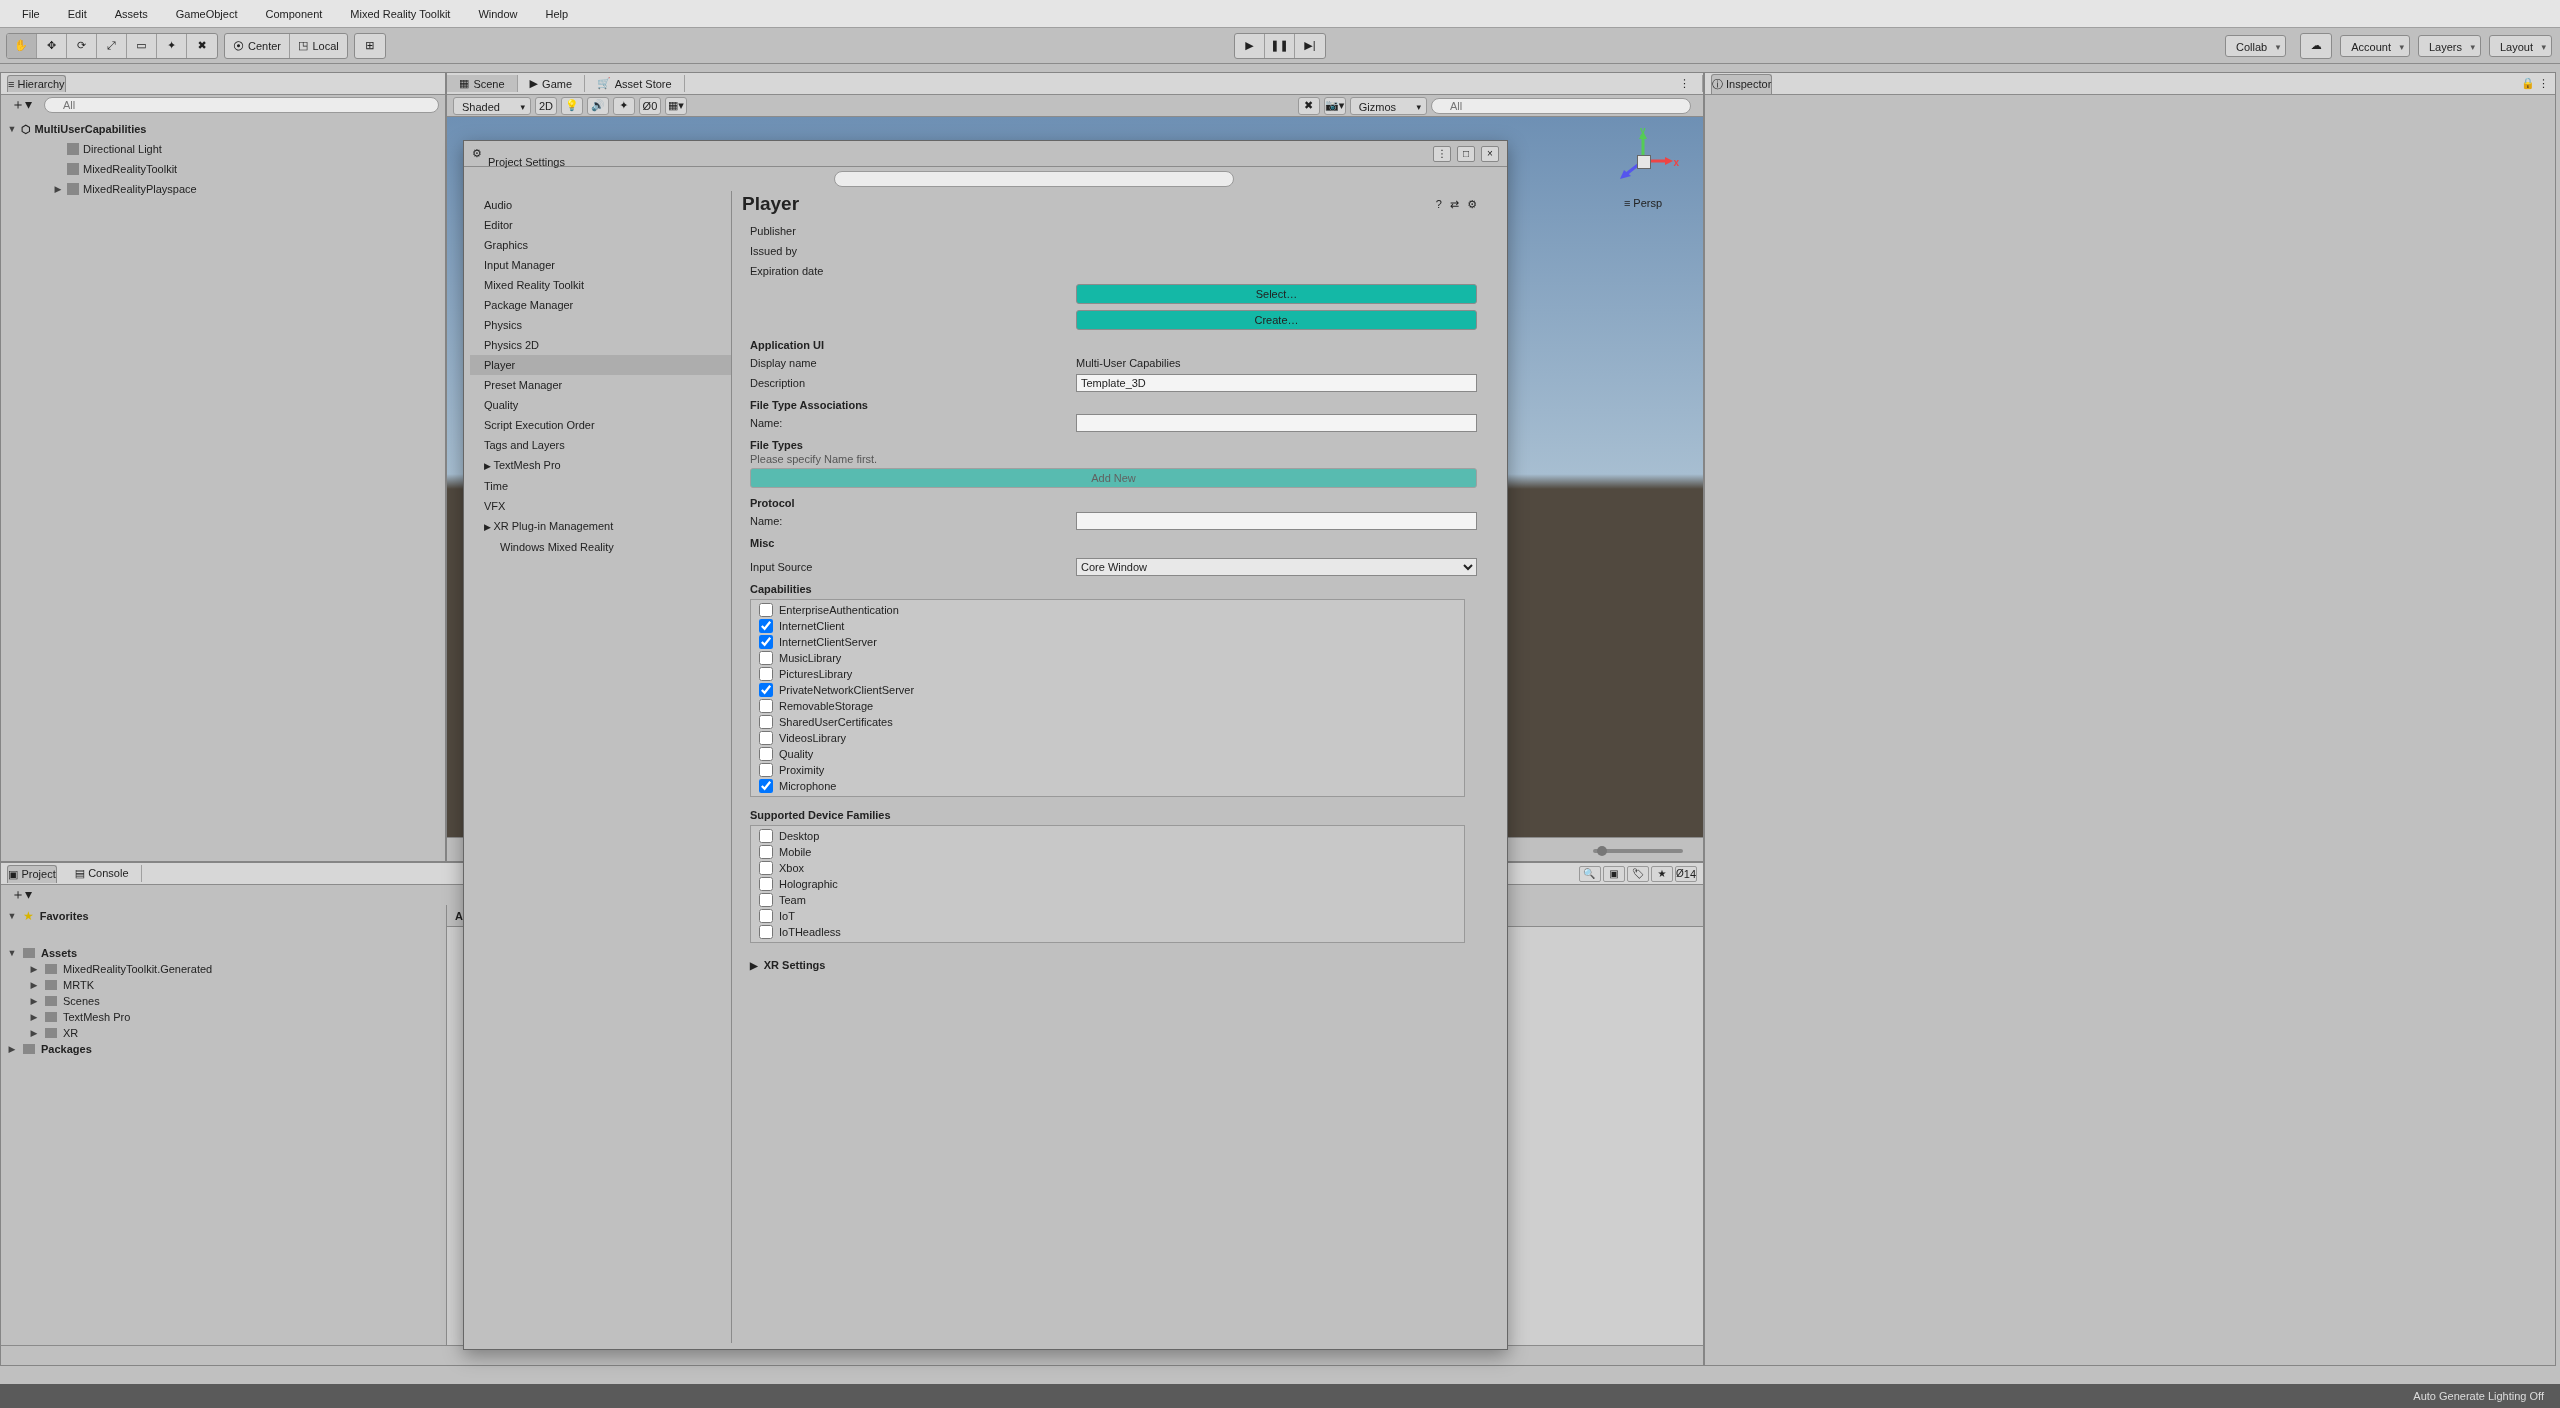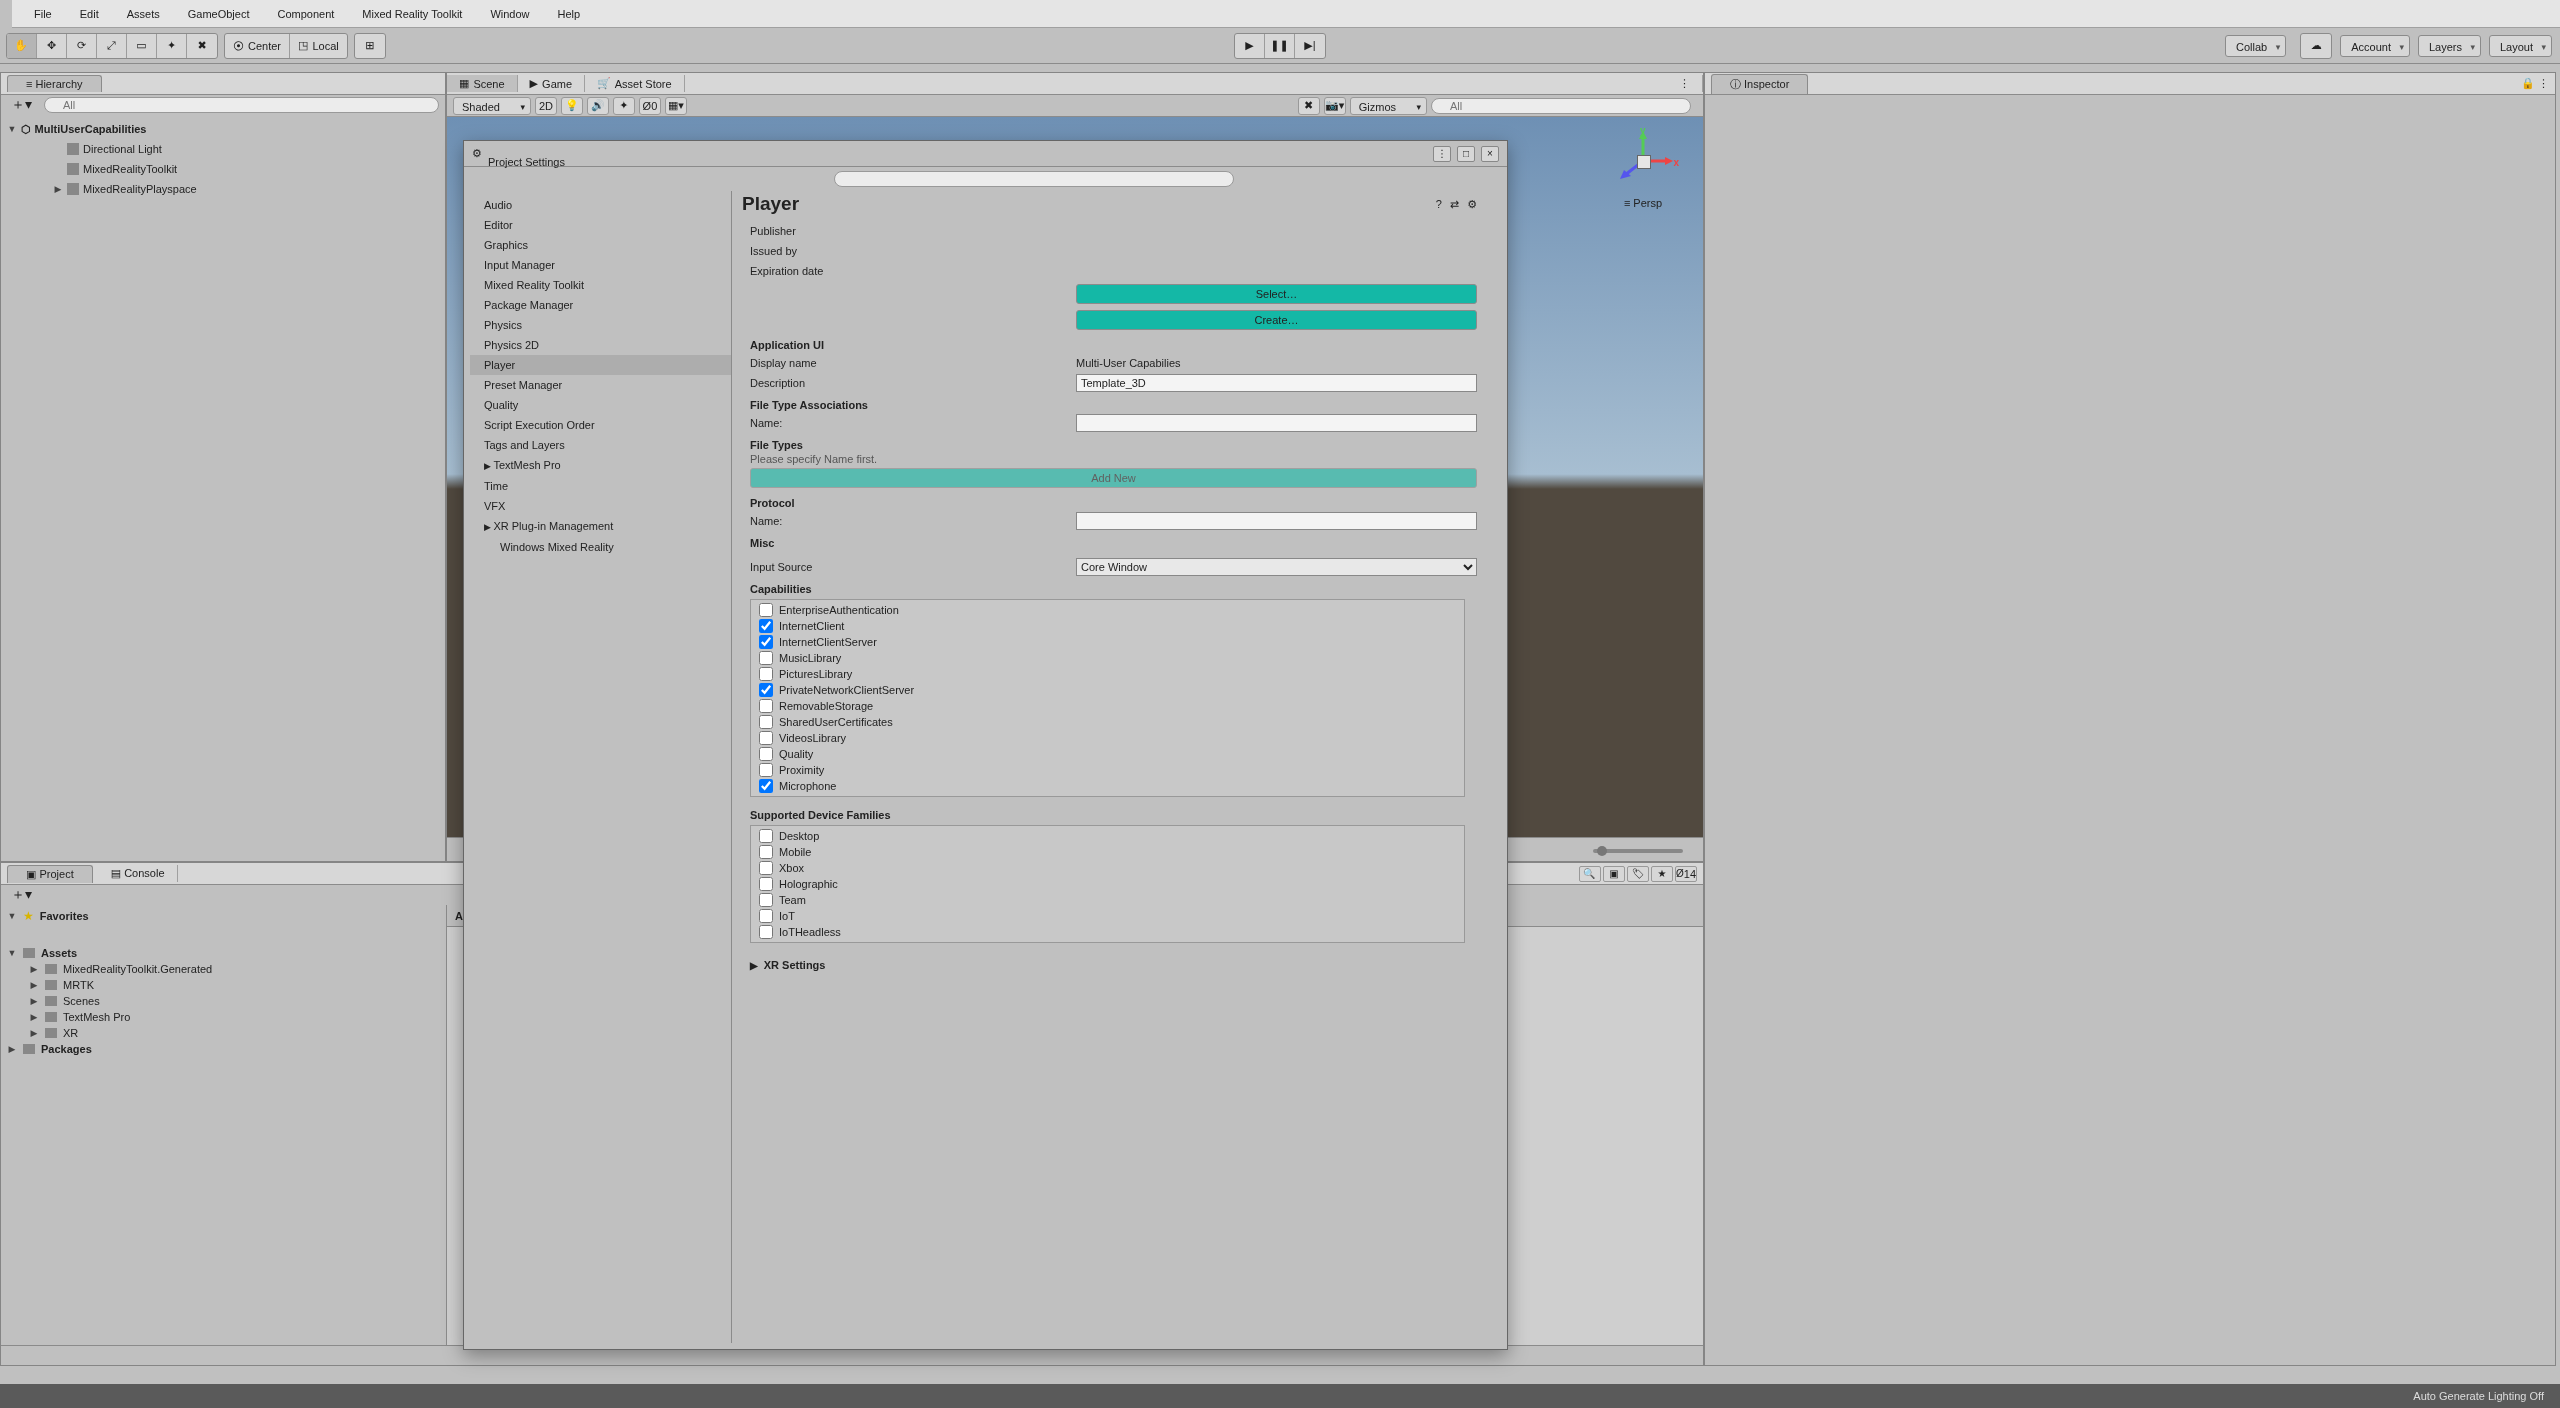--- a/index.html
+++ b/index.html
@@ -1,19 +1,19 @@
 <!DOCTYPE html>
 <html><head>
 <meta charset="utf-8">
 <style>
 * { margin: 0; padding: 0; box-sizing: border-box; font-family: Arial, Helvetica, sans-serif; font-size: 11px; color: #222; }
 body { background: #c0c0c0; width: 2560px; height: 1408px; overflow: hidden; position: relative; }
 
 
-.menubar { position: absolute; left: 12px; top: 0; right: 0; height: 28px; background: #e5e5e5; display: flex; align-items: center; padding-left: 8px; border-bottom: 1px solid #a0a0a0; }
+.menubar { position: absolute; left: 0; top: 0; right: 0; height: 28px; background: #e5e5e5; display: flex; align-items: center; padding-left: 8px; border-bottom: 1px solid #a0a0a0; }
 .menubar span { padding: 0 14px; line-height: 28px; }
 
 
 .toolbar { position: absolute; left: 0; top: 28px; right: 0; height: 36px; background: #c0c0c0; border-bottom: 1px solid #8b8b8b; display: flex; align-items: center; }
 .tool-group { display: flex; border: 1px solid #8b8b8b; border-radius: 3px; background: #d7d7d7; margin-left: 6px; height: 26px; overflow: hidden; }
 .tool-btn { width: 30px; display: flex; align-items: center; justify-content: center; border-right: 1px solid #9c9c9c; }
 .tool-btn:last-child { border-right: none; }
 .tool-btn.active { background: #b5b5b5; }
 .pivot-btn { padding: 0 8px; display: flex; align-items: center; gap: 4px; border-right: 1px solid #9c9c9c; }
 .pivot-btn:last-child { border-right: none; }
@@ -21,21 +21,21 @@
 .right-cluster { position: absolute; right: 8px; display: flex; gap: 8px; height: 26px; align-items: center; }
 .dd { border: 1px solid #8b8b8b; border-radius: 3px; background: #d7d7d7; padding: 0 18px 0 10px; height: 22px; line-height: 22px; position: relative; }
 .dd::after { content: "▾"; position: absolute; right: 5px; top: 0; font-size: 9px; color: #555; }
 
 
 .area { position: absolute; background: #c0c0c0; border: 1px solid #858585; }
 
 
 .hierarchy { left: 0; top: 72px; width: 446px; height: 790px; }
 .panel-tab { height: 22px; background: #d7d7d7; border-bottom: 1px solid #8b8b8b; display: flex; align-items: center; padding-left: 6px; gap: 6px; }
-.panel-tab .tab { background: #c0c0c0; padding: 2px 18px; border: 1px solid #8b8b8b; border-bottom: none; border-radius: 3px 3px 0 0; }
+.panel-tab .tab { background: #c0c0c0; padding: 2px 0; border: 1px solid #8b8b8b; border-bottom: none; border-radius: 3px 3px 0 0; }
 .hierarchy .sub { height: 20px; display: flex; align-items: center; padding-left: 4px; gap: 6px; }
 .sub .plus { font-size: 14px; padding: 0 6px; }
 .sub input { flex: 1; height: 16px; border: 1px solid #999; background: #ececec; border-radius: 10px; padding-left: 18px; margin-right: 6px; }
 .tree { padding: 4px 6px; }
 .tree-item { display: flex; align-items: center; gap: 4px; height: 20px; }
 .tree-item.bold { font-weight: bold; }
 .indent2 { padding-left: 46px; }
 .cube-icon { width: 12px; height: 12px; background: #888; display: inline-block; }
 .foldout { font-size: 9px; color: #444; width: 10px; text-align: center; }
 

